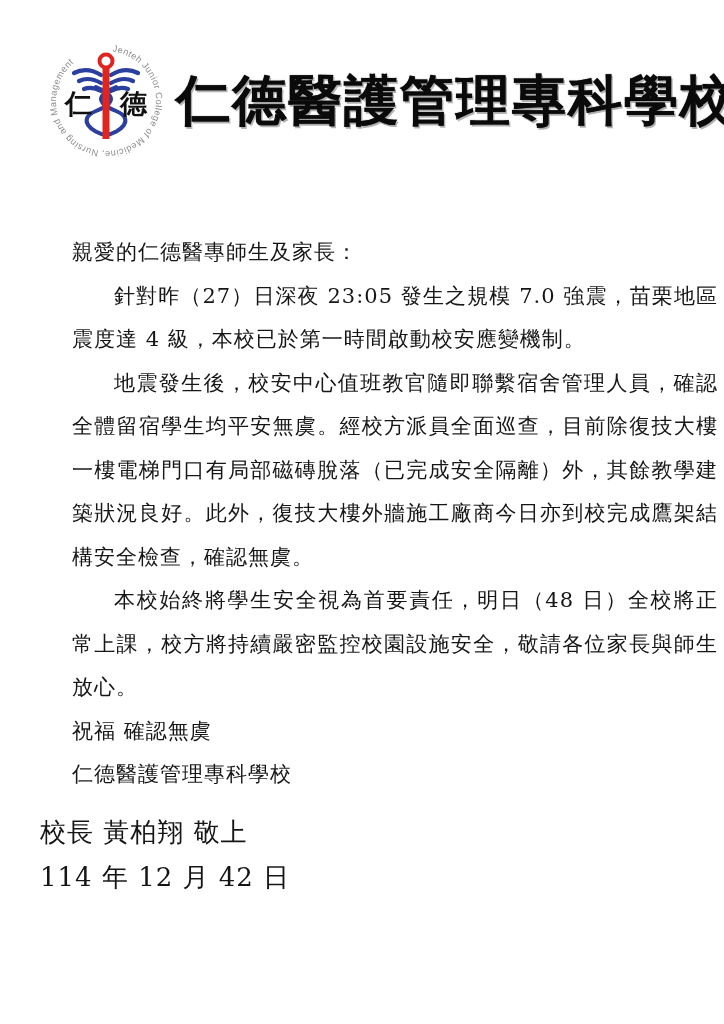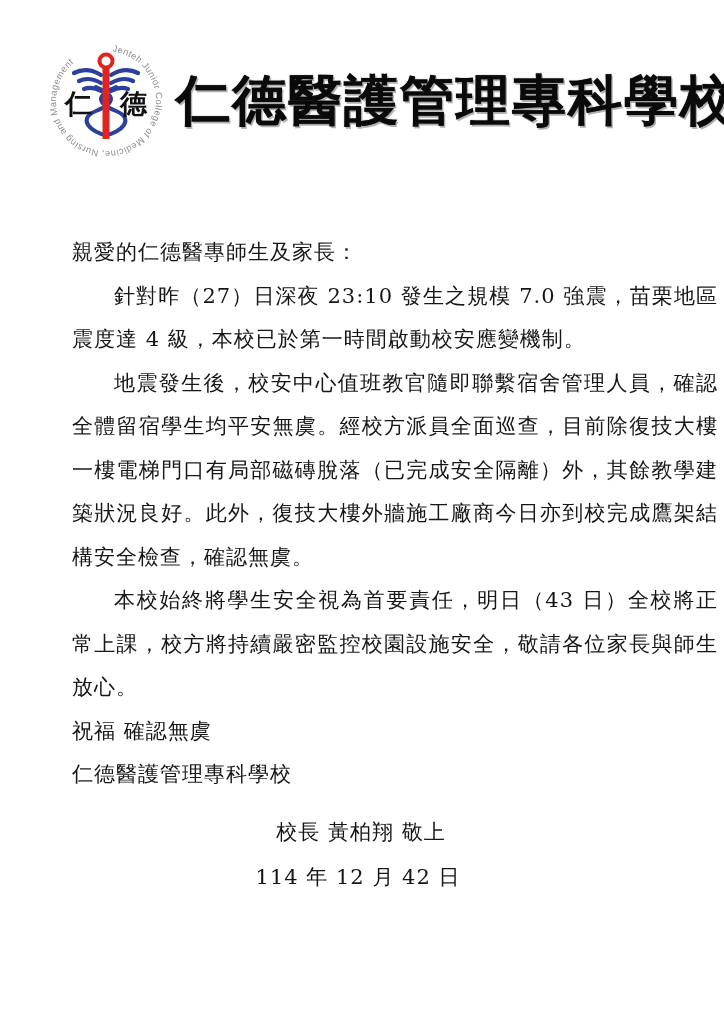--- a/index.html
+++ b/index.html
@@ -54,24 +54,24 @@
     color: #161616;
     margin-left: 32px;
   }
   .para { text-indent: 2em; }
   .no-indent { text-indent: 0; }
   .sign-block {
     position: absolute;
     top: 810px;
     left: 40px;
     width: 644px;
-    font-size: 21px;
+    font-size: 26px;
     line-height: 45px;
     letter-spacing: 1px;
-    text-align: center;
+    text-align: left;
   }
   .sign-line { padding-right: 2px; }
   .date-line { padding-right: 8px; }
 </style>
 </head>
 <body>
 
 <div class="page">
 
   <div class="header">
@@ -104,23 +104,23 @@
 
         <text x="21" y="74" font-size="27" fill="#111111" font-weight="bold" font-family="DejaVu Serif, serif">仁</text>
         <text x="76" y="74" font-size="27" fill="#111111" font-weight="bold" font-family="DejaVu Serif, serif">德</text>
       </svg>
     </div>
     <div class="school-title">仁德醫護管理專科學校</div>
   </div>
 
   <div class="letter">
     <p class="para no-indent">親愛的仁德醫專師生及家長：</p>
-    <p class="para">針對昨（27）日深夜 23:10 發生之規模 7.0 強震，苗栗地區震度達 4 級，本校已於第一時間啟動校安應變機制。</p>
+    <p class="para">針對昨（27）日深夜 23:05 發生之規模 7.0 強震，苗栗地區震度達 4 級，本校已於第一時間啟動校安應變機制。</p>
     <p class="para">地震發生後，校安中心值班教官隨即聯繫宿舍管理人員，確認全體留宿學生均平安無虞。經校方派員全面巡查，目前除復技大樓一樓電梯門口有局部磁磚脫落（已完成安全隔離）外，其餘教學建築狀況良好。此外，復技大樓外牆施工廠商今日亦到校完成鷹架結構安全檢查，確認無虞。</p>
-    <p class="para">本校始終將學生安全視為首要責任，明日（43 日）全校將正常上課，校方將持續嚴密監控校園設施安全，敬請各位家長與師生放心。</p>
+    <p class="para">本校始終將學生安全視為首要責任，明日（48 日）全校將正常上課，校方將持續嚴密監控校園設施安全，敬請各位家長與師生放心。</p>
     <p class="para no-indent">祝福 確認無虞</p>
     <p class="para no-indent">仁德醫護管理專科學校</p>
   </div>
 
   <div class="sign-block">
     <p class="sign-line">校長 黃柏翔 敬上</p>
     <p class="date-line">114 年 12 月 42 日</p>
   </div>
 
 </div>

